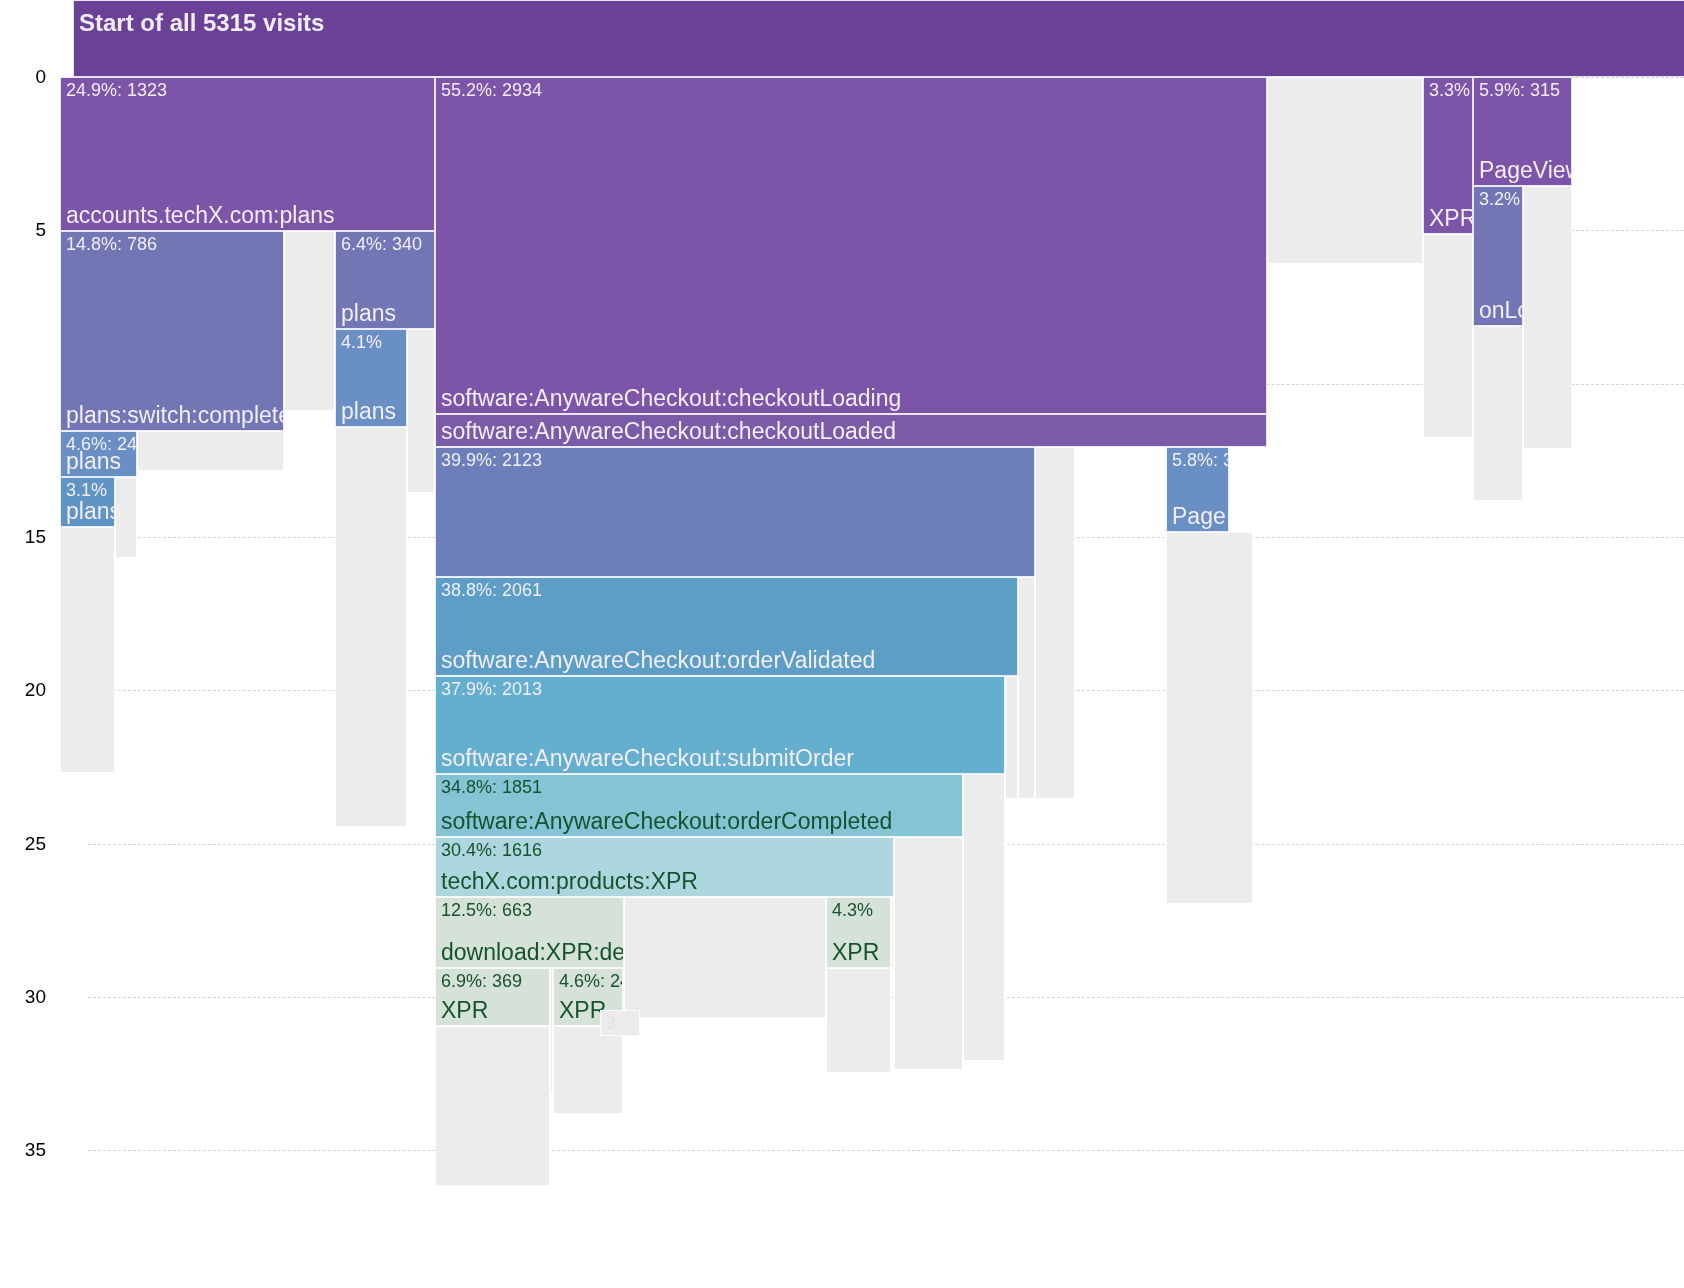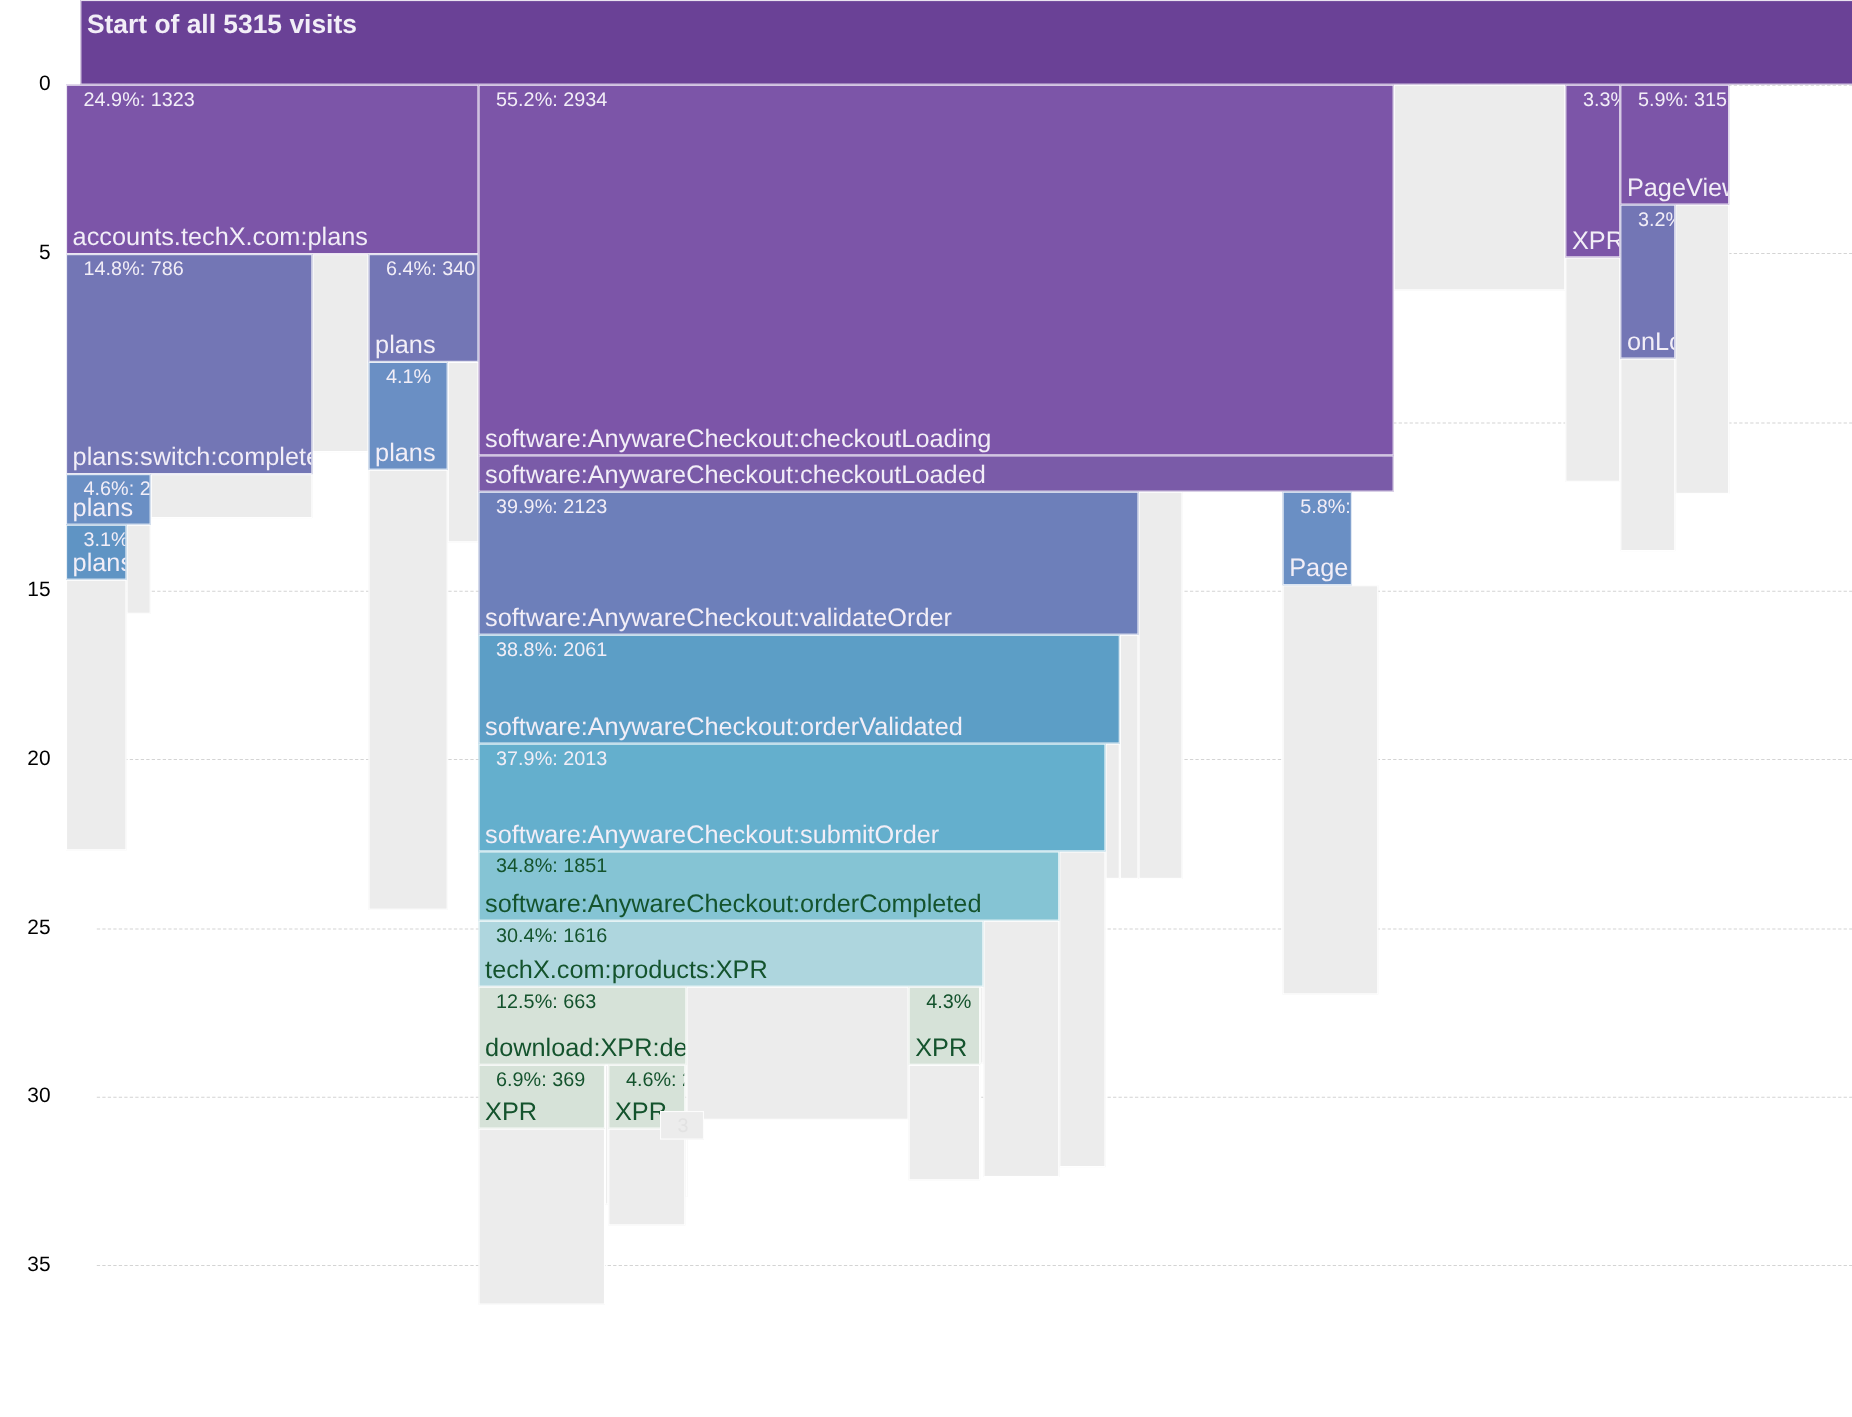--- a/index.html
+++ b/index.html
@@ -42,21 +42,20 @@
     overflow: hidden;
   }
   .node .val {
     position: absolute;
     top: 2px;
     left: 5px;
     font-size: 18px;
     line-height: 20px;
     white-space: nowrap;
     font-family: "Liberation Sans", sans-serif;
-    margin-left: 10px;
   }
   .node .lbl {
     position: absolute;
     bottom: 1px;
     left: 5px;
     font-size: 23px;
     line-height: 27px;
     white-space: nowrap;
     font-family: "Liberation Sans", sans-serif;
   }
@@ -157,21 +156,20 @@
       <div class="node t-light" style="left: 1473px; top: 186px; width: 50px; height: 140px; background: rgb(115, 118, 181);">
         <div class="val">3.2%</div>
         <div class="lbl">onLoad</div>
       </div>
       <div class="node t-light" style="left: 335px; top: 329px; width: 72px; height: 98px; background: rgb(106, 143, 196);">
         <div class="val">4.1%</div>
         <div class="lbl">plans</div>
       </div>
       <div class="node t-light" style="left: 435px; top: 447px; width: 600px; height: 130px; background: rgb(109, 127, 186);">
         <div class="val">39.9%: 2123</div>
-        <div class="lbl">software:AnywareCheckout:validateOrder</div>
       </div>
       <div class="node t-light" style="left: 1166px; top: 447px; width: 63px; height: 85px; background: rgb(106, 143, 196); padding-left: 32px;">
         <div class="val">5.8%: 309</div>
         <div class="lbl">Page</div>
       </div>
       <div class="node t-light" style="left: 60px; top: 431px; width: 77px; height: 46px; background: rgb(106, 143, 196);">
         <div class="val">4.6%: 244</div>
         <div class="lbl">plans</div>
       </div>
       <div class="node t-light" style="left: 60px; top: 477px; width: 55px; height: 50px; background: rgb(95, 148, 196);">

